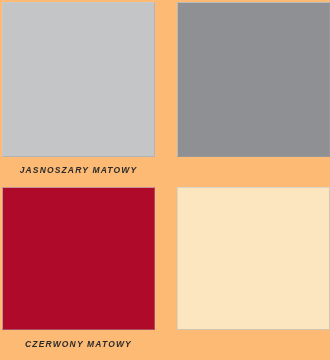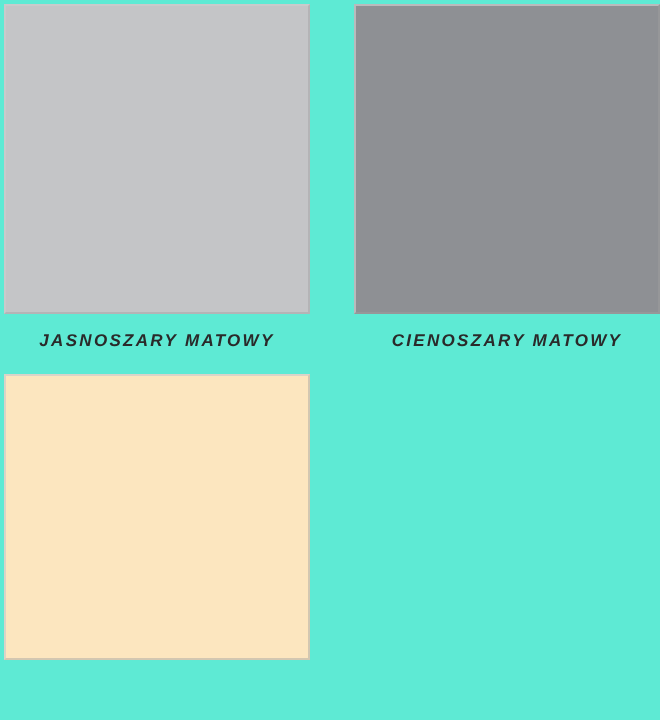--- a/index.html
+++ b/index.html
@@ -11,21 +11,21 @@
   body {
     width: 330px;
     height: 360px;
     overflow: hidden;
     font-family: "Liberation Sans", sans-serif;
   }
   .swatch-sheet {
     position: relative;
     width: 330px;
     height: 360px;
-    background: #5eead4;
+    background: #fdba74;
     box-sizing: border-box;
   }
   .swatch-grid {
     display: grid;
     grid-template-columns: 155px 155px;
     grid-template-rows: 185px 172px;
     column-gap: 20px;
     row-gap: 0px;
     padding: 2px 0 0 2px;
     box-sizing: border-box;
@@ -72,22 +72,25 @@
 <div class="swatch-sheet">
   <div class="swatch-grid">
 
     <div class="swatch-cell row1">
       <div class="swatch-chip" style="background:#C4C5C7;"></div>
       <span class="swatch-label" style="color: rgb(42, 42, 42);">JASNOSZARY  MATOWY</span>
     </div>
 
     <div class="swatch-cell row1">
       <div class="swatch-chip" style="background:#8E9094;"></div>
-      <span class="swatch-label" style="color: rgb(42, 42, 42);">CIENOSZARY  MATOWY</span>
     </div>
 
+    <div class="swatch-cell row2">
+      <div class="swatch-chip" style="background:#B00A2B;"></div>
+      <span class="swatch-label" style="color: rgb(42, 42, 42);">CZERWONY  MATOWY</span>
+    </div>
 
     <div class="swatch-cell row2">
       <div class="swatch-chip" style="background:#FCE6BF;"></div>
     </div>
 
   </div>
 </div>
 
 </body></html>

